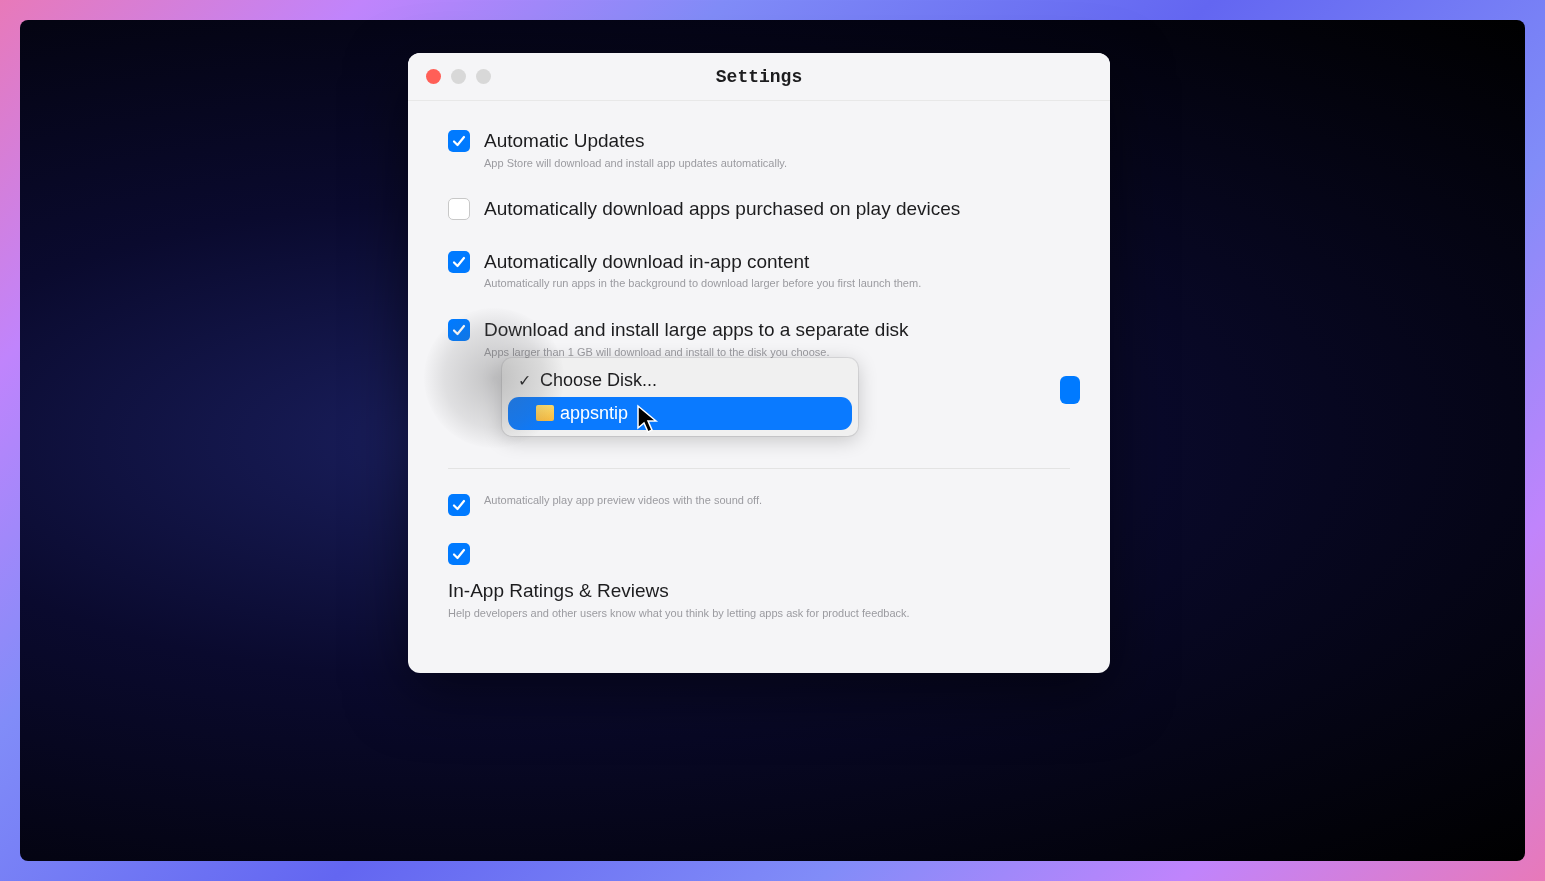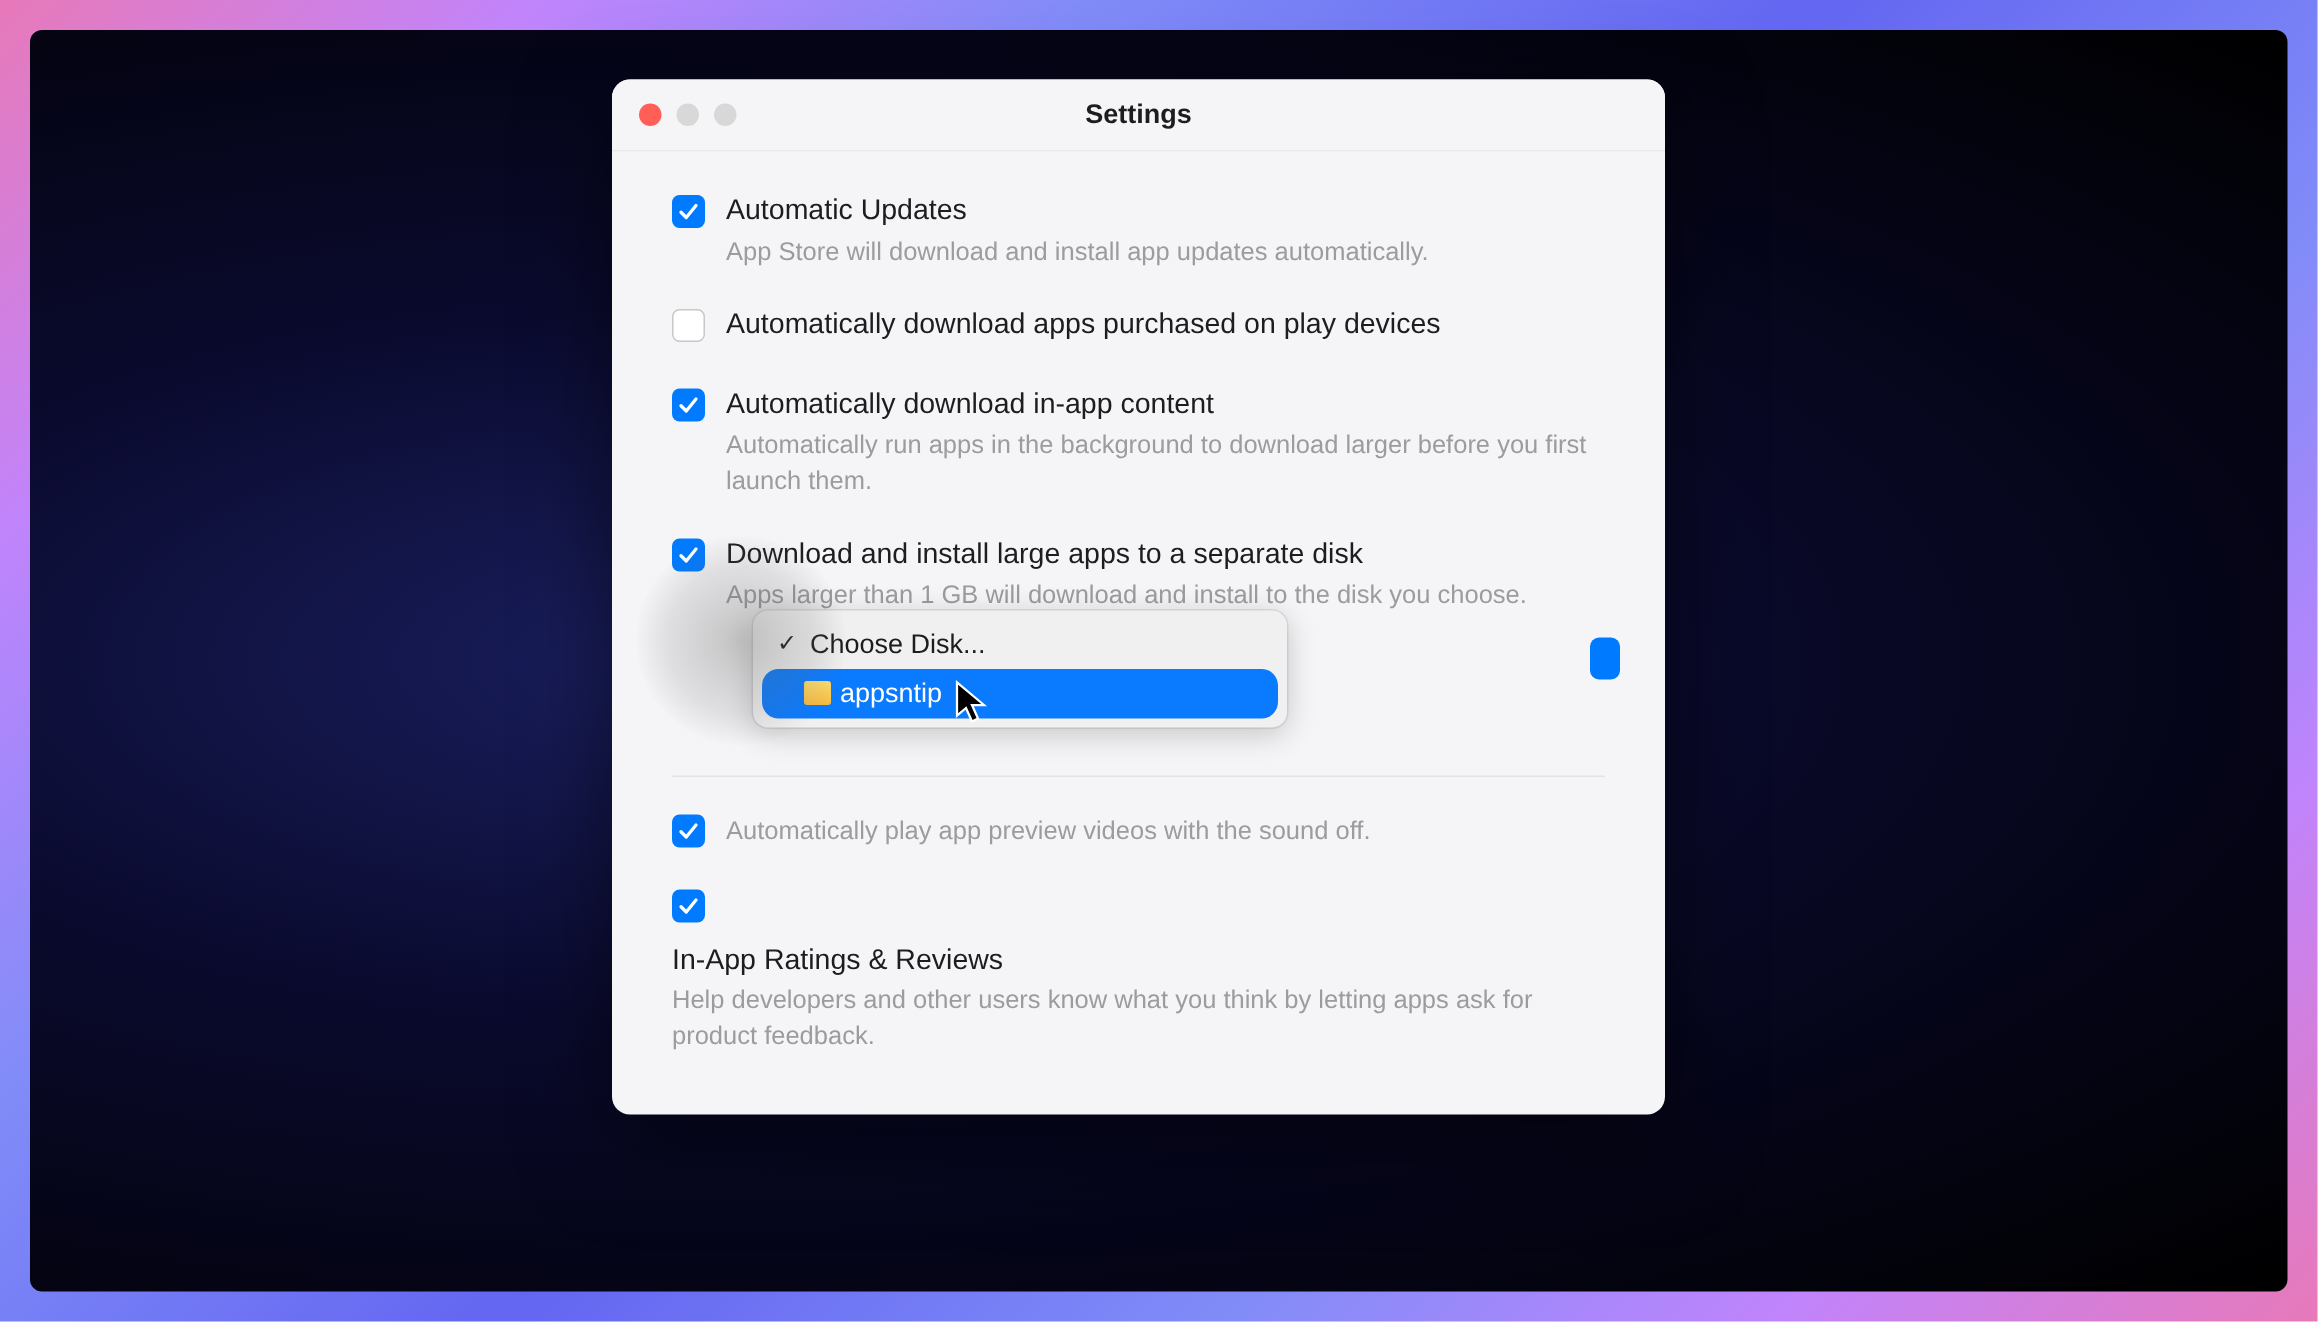--- a/index.html
+++ b/index.html
@@ -49,23 +49,24 @@
     .tl-close { background: #ff5f57; }
     .tl-min { background: #d8d8d8; }
     .tl-max { background: #d8d8d8; }
     .title {
       position: absolute;
       left: 0; right: 0;
       text-align: center;
       font-weight: 700;
       font-size: 18px;
       color: #1d1d1f;
+      font-family: Liberation Mono, monospace;
     }
     .content {
-      padding: 28px 40px 40px 40px;
+      padding: 28px 40px 52px 40px;
       position: relative;
     }
     .setting-row {
       display: flex;
       align-items: flex-start;
       gap: 14px;
       margin-bottom: 26px;
     }
     .checkbox {
       width: 22px;
@@ -87,21 +88,21 @@
     .checkbox.checked svg { display: block; }
     .setting-text { flex: 1; }
     .setting-label {
       font-size: 19px;
       color: #1d1d1f;
       font-weight: 500;
       line-height: 1.3;
       margin-bottom: 2px;
     }
     .setting-desc {
-      font-size: 17px;
+      font-size: 11px;
       color: #9b9ba0;
       line-height: 1.4;
     }
     .divider {
       height: 1px;
       background: #e3e3e3;
       margin: 6px 0 24px 0;
     }
     .dropdown-area {
       position: relative;

